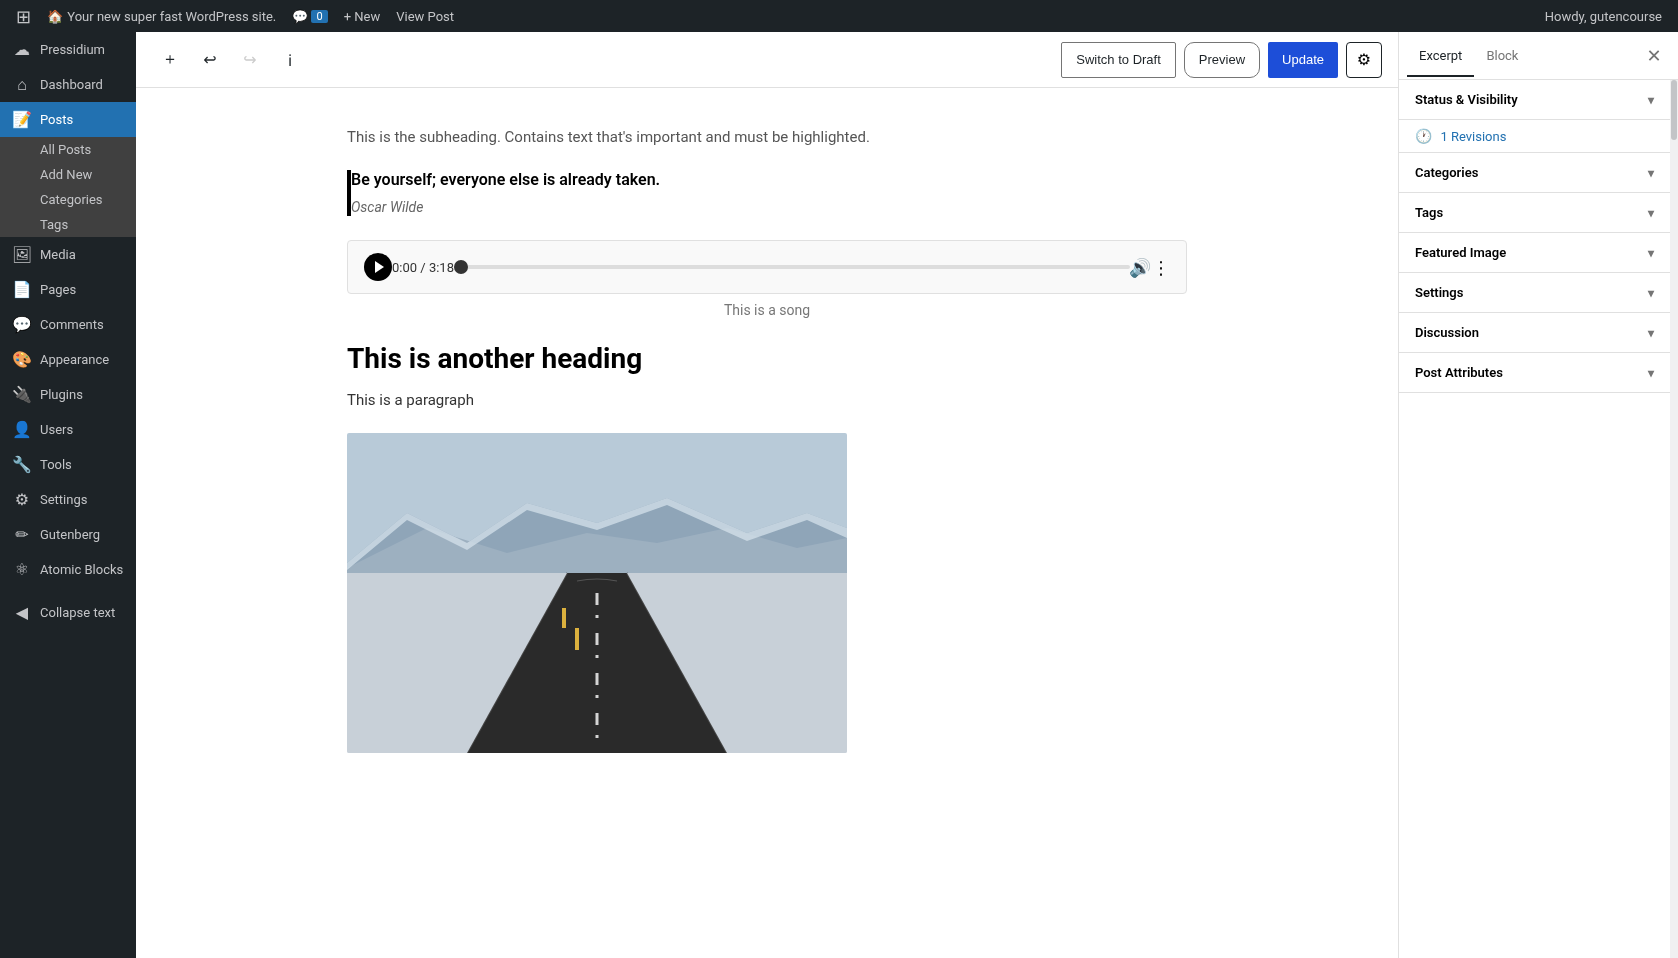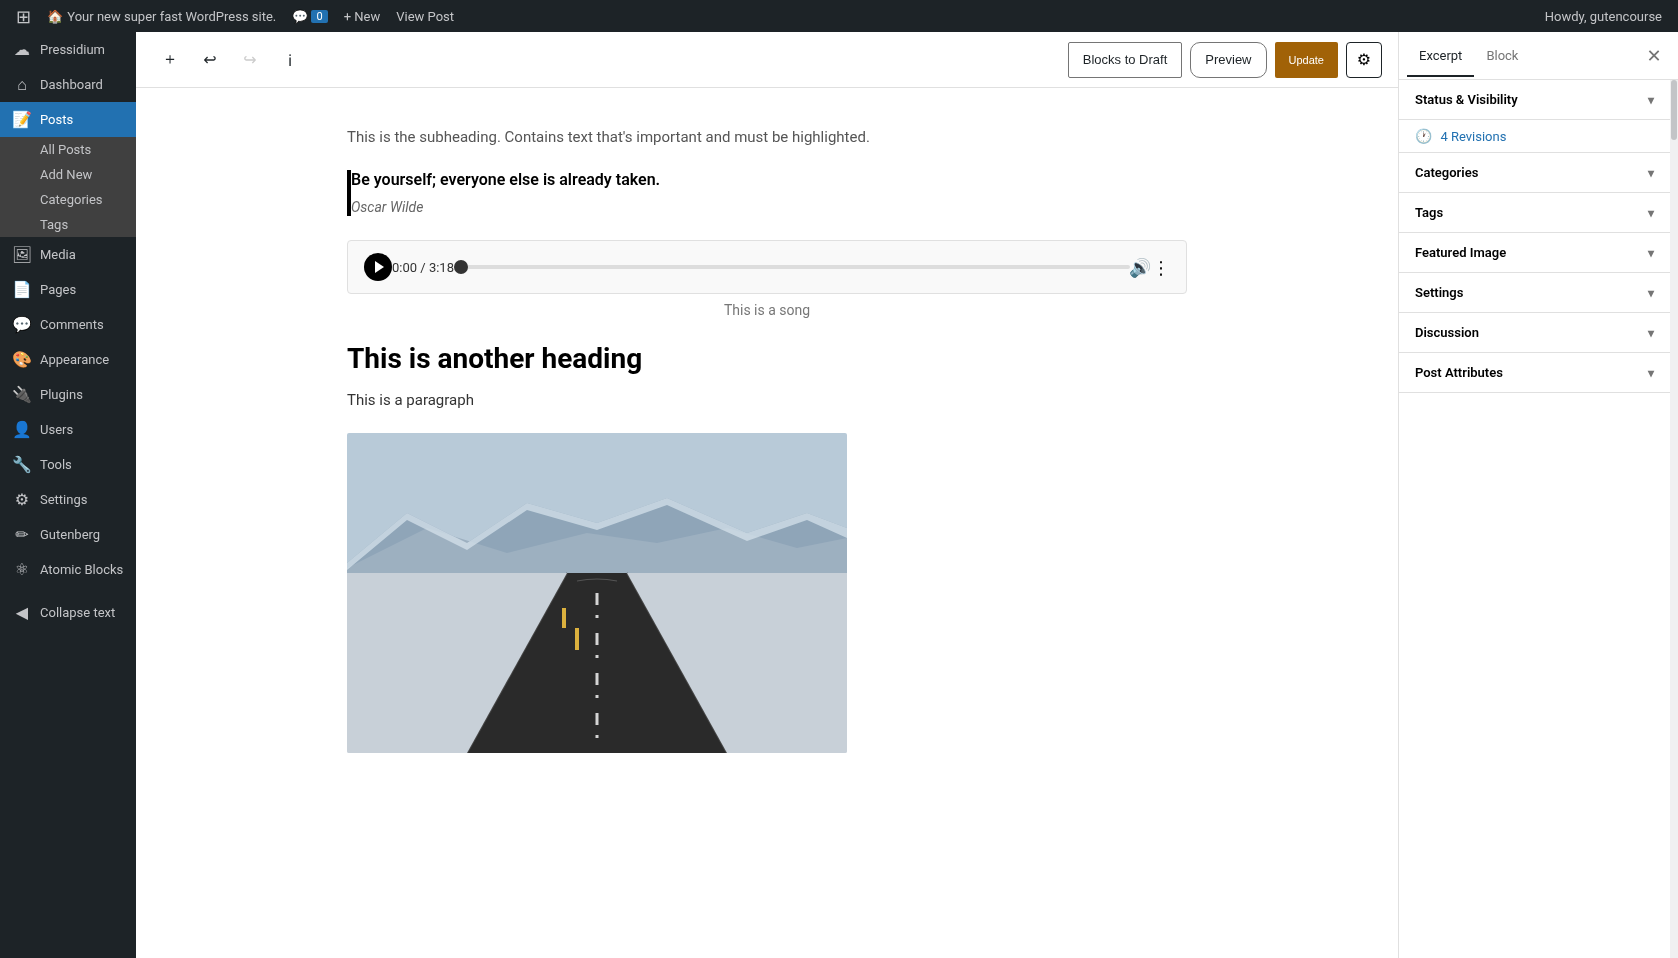--- a/index.html
+++ b/index.html
@@ -108,26 +108,26 @@
       background: #fff;
       border: 1px solid #757575;
       color: #1d2327;
       padding: 6px 14px;
       border-radius: 10px;
       font-size: 13px;
       cursor: pointer;
       height: 36px;
     }
     .btn-update {
-      background: #a16207;
+      background: #1d4ed8;
       border: none;
       color: #fff;
       padding: 6px 14px;
       border-radius: 2px;
-      font-size: 11px;
+      font-size: 13px;
       cursor: pointer;
       height: 36px;
     }
     .btn-settings {
       width: 36px; height: 36px;
       border-radius: 4px;
       border: 1px solid #1d2327;
       background: transparent;
       cursor: pointer;
       display: flex; align-items: center; justify-content: center;
@@ -439,21 +439,21 @@
   <div class="editor-area">
 
     <div class="editor-toolbar">
       <div class="editor-toolbar-left">
         <button class="toolbar-btn" title="Add block">＋</button>
         <button class="toolbar-btn" title="Undo">↩</button>
         <button class="toolbar-btn disabled" title="Redo">↪</button>
         <button class="toolbar-btn" title="Information">ℹ</button>
       </div>
       <div class="editor-toolbar-right">
-        <button class="btn-switch-draft">Blocks to Draft</button>
+        <button class="btn-switch-draft">Switch to Draft</button>
         <button class="btn-preview">Preview</button>
         <button class="btn-update">Update</button>
         <button class="btn-settings">
           <span>⚙</span>
         </button>
       </div>
     </div>
 
     <div class="editor-content-wrap">
       <div class="editor-content">
@@ -528,21 +528,21 @@
         <div class="panel-section">
           <div class="panel-section-header">
             <span>Status &amp; Visibility</span>
             <span class="panel-section-chevron">▾</span>
           </div>
         </div>
 
         <div class="panel-section">
           <div class="revisions-item">
             <span class="revisions-icon">🕐</span>
-            <span>4 Revisions</span>
+            <span>1 Revisions</span>
           </div>
         </div>
 
         <div class="panel-section">
           <div class="panel-section-header">
             <span>Categories</span>
             <span class="panel-section-chevron">▾</span>
           </div>
         </div>
 

